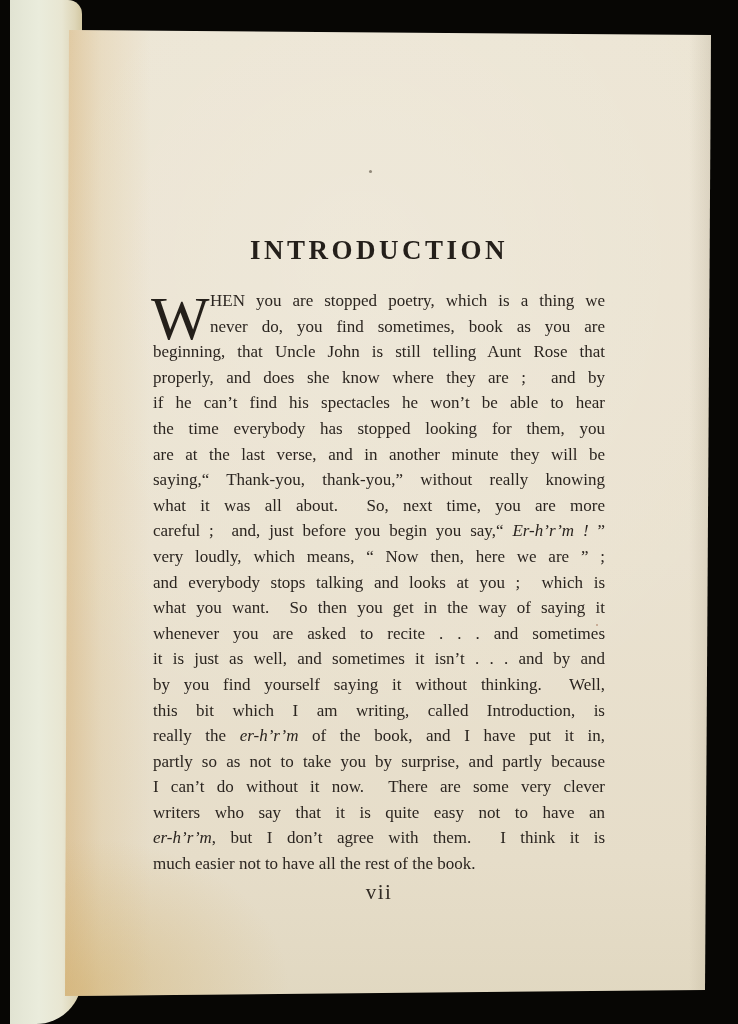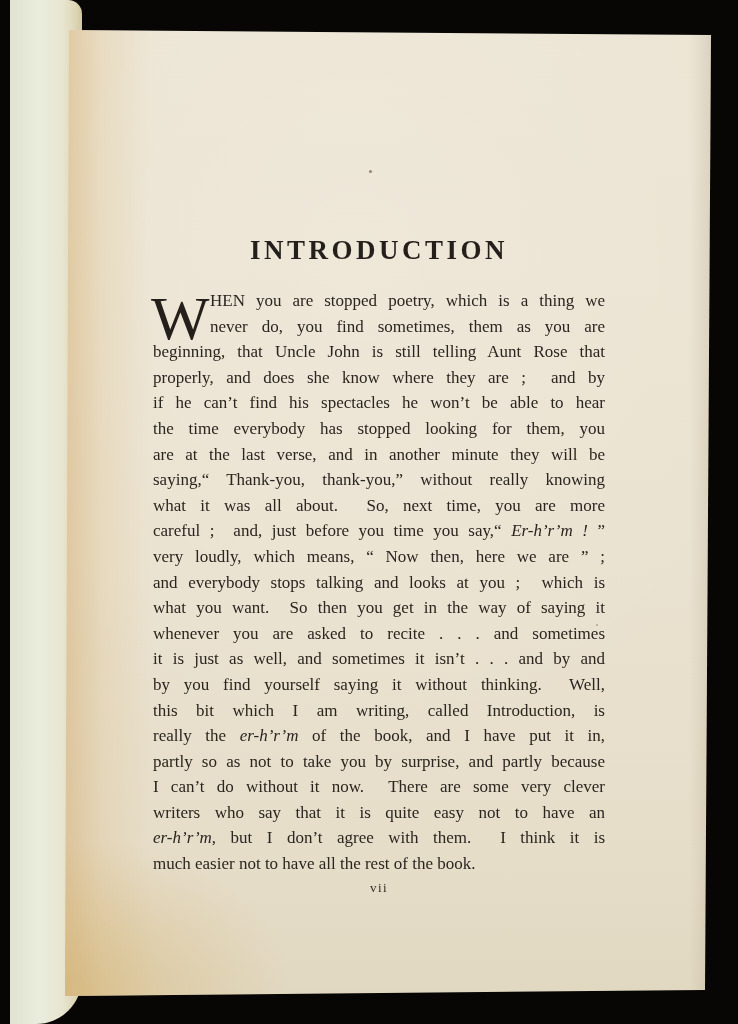--- a/index.html
+++ b/index.html
@@ -61,21 +61,21 @@
     white-space: pre-wrap;
     height: 25.6px;
     overflow: hidden;
   }
   .line.indent { padding-left: 57px; }
   .line.last { text-align-last: left; }
   .line i { font-style: italic; }
   .folio {
     position: absolute; left: 88px; top: 856px; width: 452px;
     text-align: center;
-    font-size: 13px; letter-spacing: 1.5px;
+    font-size: 21px; letter-spacing: 1.5px;
     color: #332c25;
   }
   .speck {
     position: absolute;
     border-radius: 50%;
     background: rgba(70,58,44,0.55);
   }
   .speck.s1 { left: 304px; top: 146px; width: 3px; height: 3px; }
   .speck.s2 { left: 531px; top: 600px; width: 2px; height: 2px; background: rgba(150,90,60,0.5); }
 </style>
@@ -83,29 +83,29 @@
 <body>
 
 <div class="scene">
   <div class="facing-page"></div>
   <div class="page">
     <h1 class="title">INTRODUCTION</h1>
     <div class="body-text">
       <span class="dropcap">W</span>
       <div id="lines">
           <div class="line indent"><span>HEN you are stopped poetry, which is a thing we</span></div>
-          <div class="line indent"><span>never do, you find sometimes, them as you are</span></div>
+          <div class="line indent"><span>never do, you find sometimes, book as you are</span></div>
           <div class="line"><span>beginning, that Uncle John is still telling Aunt Rose that</span></div>
           <div class="line"><span>properly, and does she know where they are ;  and by</span></div>
           <div class="line"><span>if he can’t find his spectacles he won’t be able to hear</span></div>
           <div class="line"><span>the time everybody has stopped looking for them, you</span></div>
           <div class="line"><span>are at the last verse, and in another minute they will be</span></div>
           <div class="line"><span>saying,“ Thank-you, thank-you,” without really knowing</span></div>
           <div class="line"><span>what it was all about.  So, next time, you are more</span></div>
-          <div class="line"><span>careful ;  and, just before you time you say,“ </span><i>Er-h’r’m !</i><span> ”</span></div>
+          <div class="line"><span>careful ;  and, just before you begin you say,“ </span><i>Er-h’r’m !</i><span> ”</span></div>
           <div class="line"><span>very loudly, which means, “ Now then, here we are ” ;</span></div>
           <div class="line"><span>and everybody stops talking and looks at you ;  which is</span></div>
           <div class="line"><span>what you want.  So then you get in the way of saying it</span></div>
           <div class="line"><span>whenever you are asked to recite . . . and sometimes</span></div>
           <div class="line"><span>it is just as well, and sometimes it isn’t . . . and by and</span></div>
           <div class="line"><span>by you find yourself saying it without thinking.  Well,</span></div>
           <div class="line"><span>this bit which I am writing, called Introduction, is</span></div>
           <div class="line"><span>really the </span><i>er-h’r’m</i><span> of the book, and I have put it in,</span></div>
           <div class="line"><span>partly so as not to take you by surprise, and partly because</span></div>
           <div class="line"><span>I can’t do without it now.  There are some very clever</span></div>

